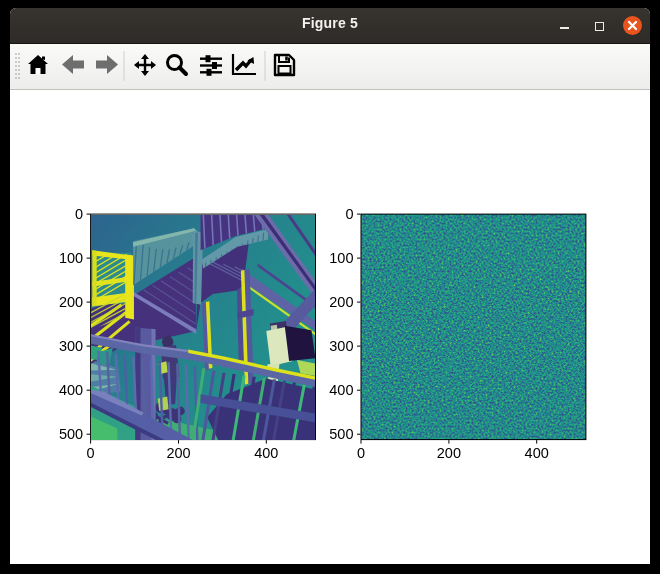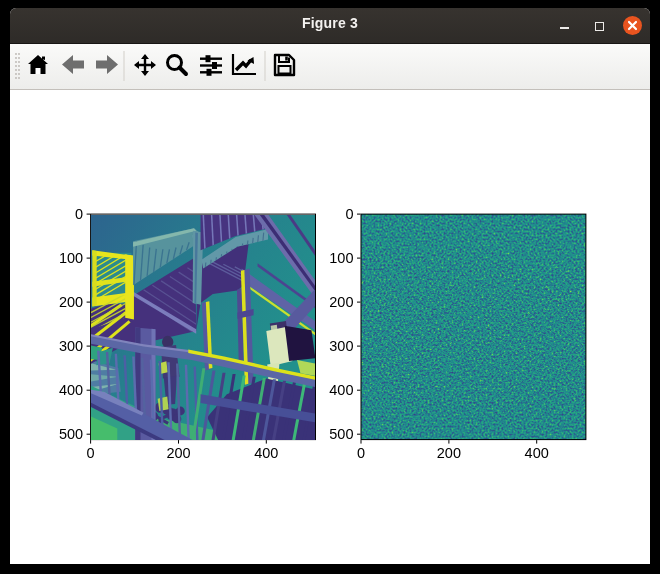--- a/index.html
+++ b/index.html
@@ -17,21 +17,21 @@
 #toolbar{position:absolute;left:0;top:36px;width:640px;height:45px;
 background:linear-gradient(#fafaf9,#ededeb);border-bottom:1px solid #c3bfba;}
 #canvas{position:absolute;left:0;top:82px;width:640px;height:474px;background:#fff;}
 #figsvg{position:absolute;left:-10px;top:-90px;}
 #photosvg{position:absolute;left:81px;top:125px;width:224.4px;height:225px;filter:blur(0.7px);}
 </style>
 </head>
 <body>
 <div id="win">
   <div id="titlebar">
-    <div id="title">Figure 3</div>
+    <div id="title">Figure 5</div>
     <div id="btn-min"></div>
     <div id="btn-max"></div>
     <div id="btn-close">
       <svg width="19" height="19" viewBox="0 0 19 19">
           <path d="M6 6 L13 13 M13 6 L6 13" stroke="#fff" stroke-width="2.2" stroke-linecap="round"></path>
         </svg>
     </div>
   </div>
   <div id="toolbar">
     <svg width="640" height="45" viewBox="0 0 640 45">

